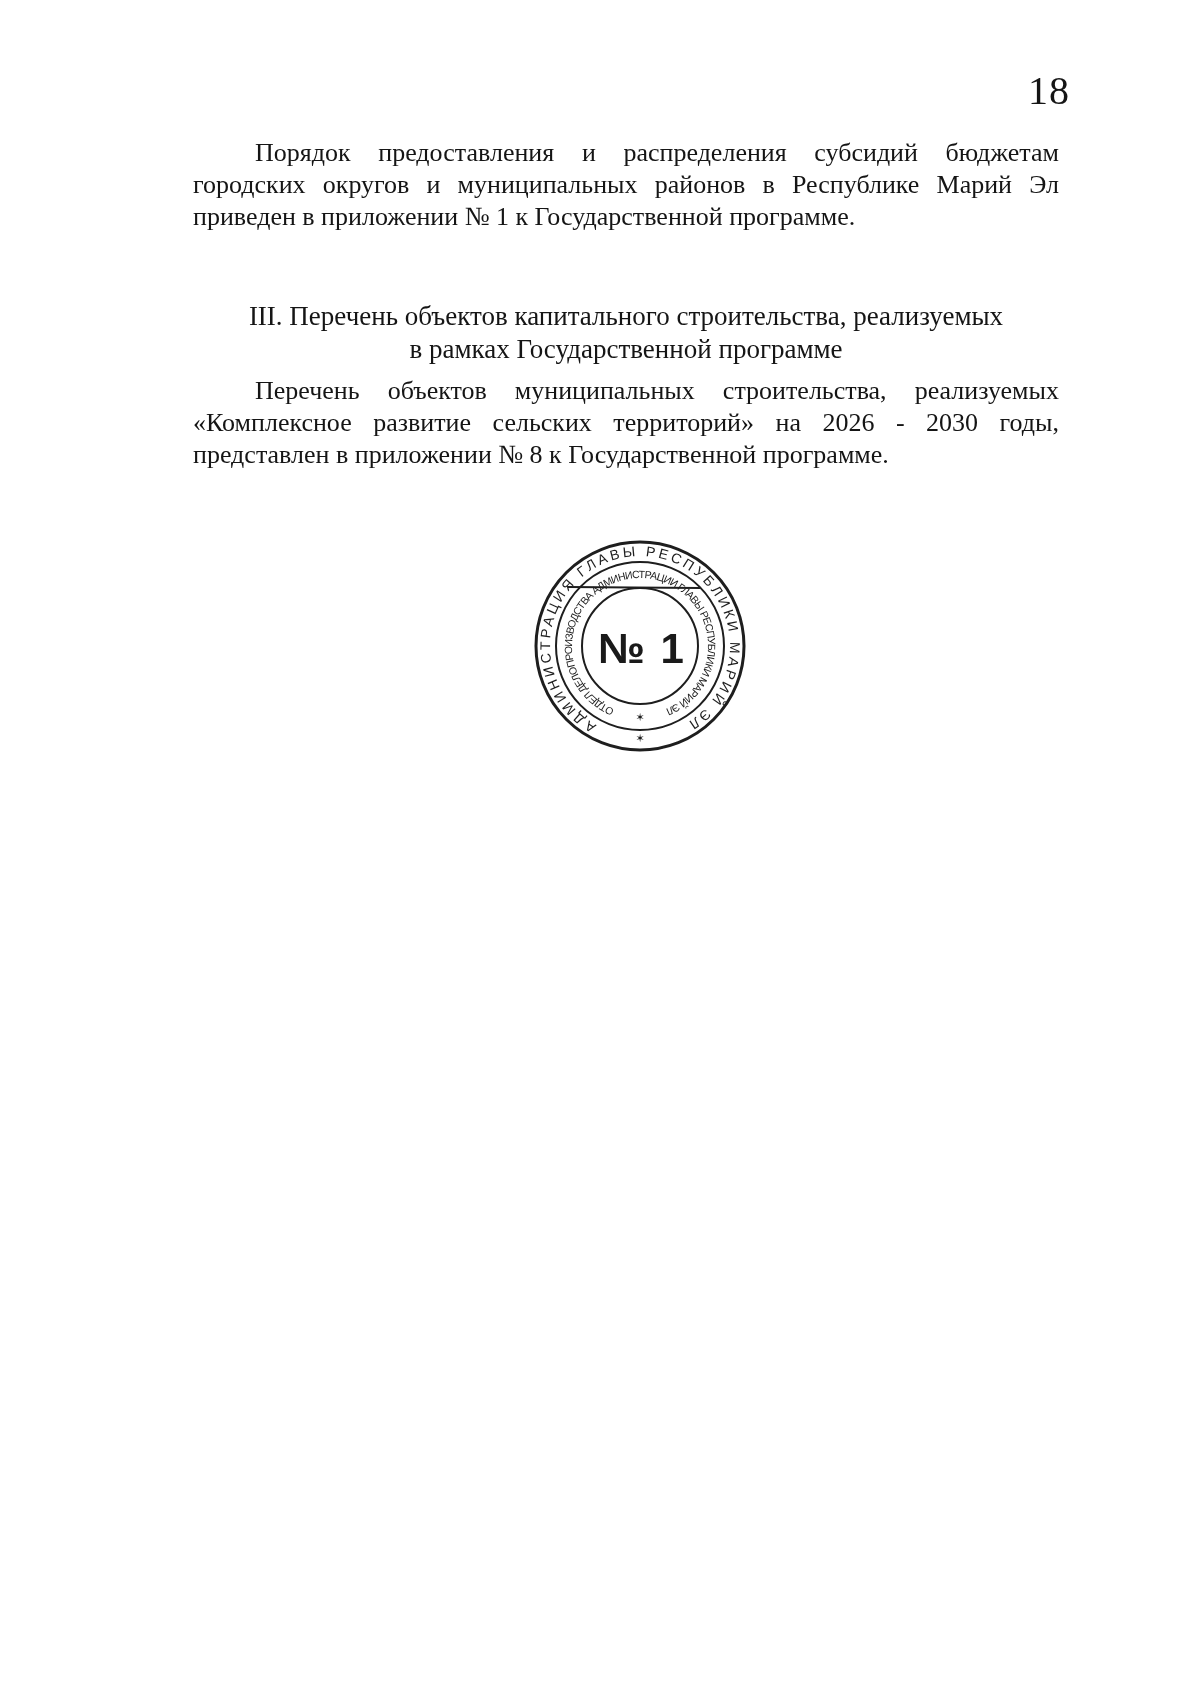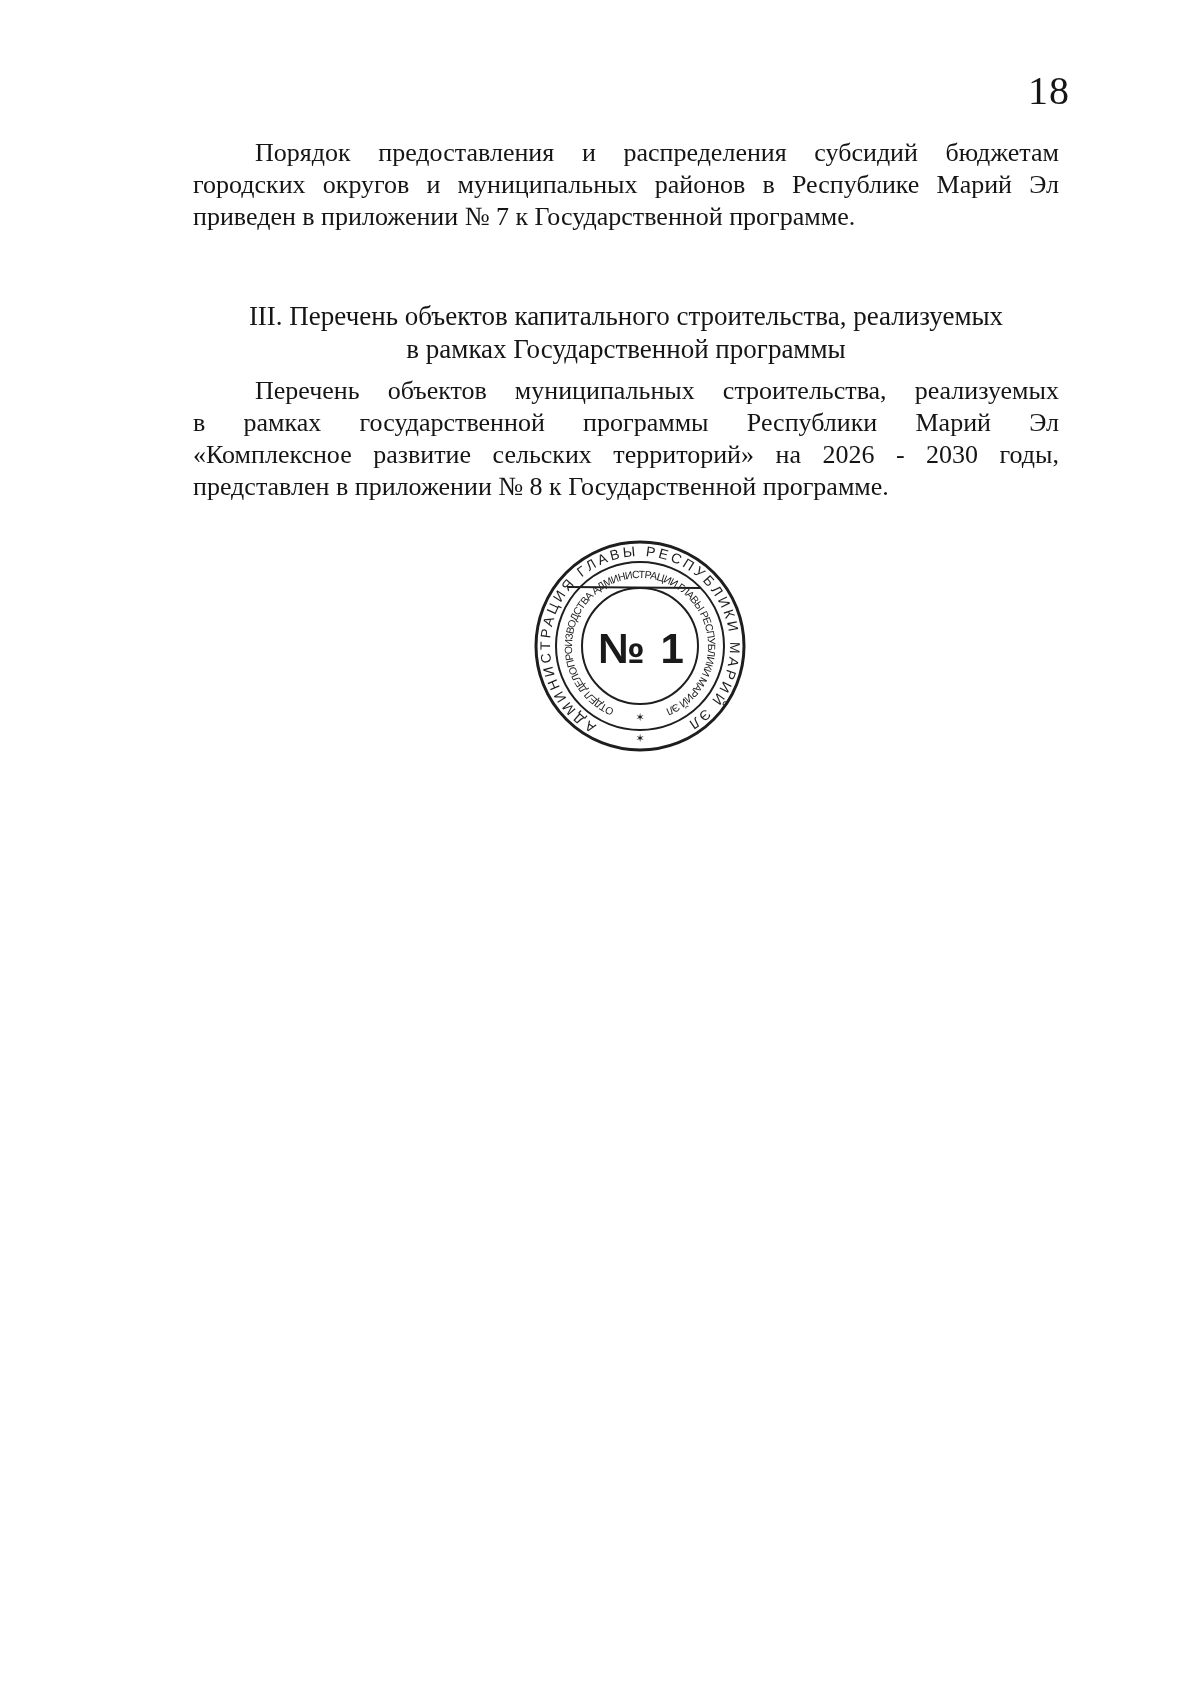--- a/index.html
+++ b/index.html
@@ -76,31 +76,30 @@
 </head>
 <body>
 
 <div class="page">
 
   <div class="page-number">18</div>
 
   <div class="para para1">
     <div class="tline jl ind">Порядок предоставления и распределения субсидий бюджетам</div>
     <div class="tline jl">городских округов и муниципальных районов в Республике Марий Эл</div>
-    <div class="tline">приведен в приложении № 7 к Государственной программе.</div>
+    <div class="tline">приведен в приложении № 1 к Государственной программе.</div>
   </div>
 
   <div class="heading">
     <div class="hline">III. Перечень объектов капитального строительства, реализуемых</div>
-    <div class="hline">в рамках Государственной программы</div>
+    <div class="hline">в рамках Государственной программе</div>
   </div>
 
   <div class="para para2">
     <div class="tline jl ind">Перечень объектов муниципальных строительства, реализуемых</div>
-    <div class="tline jl">в рамках государственной программы Республики Марий Эл</div>
     <div class="tline jl">«Комплексное развитие сельских территорий» на 2026 - 2030 годы,</div>
     <div class="tline">представлен в приложении № 8 к Государственной программе.</div>
   </div>
 
   <svg class="stamp" viewBox="0 0 240 240" xmlns="http://www.w3.org/2000/svg">
     <circle cx="120" cy="120" r="104" stroke-width="3"></circle>
     <circle cx="120" cy="120" r="84" stroke-width="2"></circle>
     <circle cx="120" cy="120" r="58" stroke-width="2"></circle>
 
     <path id="outerTextPath" fill="none" d="M 120 210 A 90 90 0 0 1 30 120 A 90 90 0 0 1 120 30 A 90 90 0 0 1 210 120 A 90 90 0 0 1 120 210"></path>

